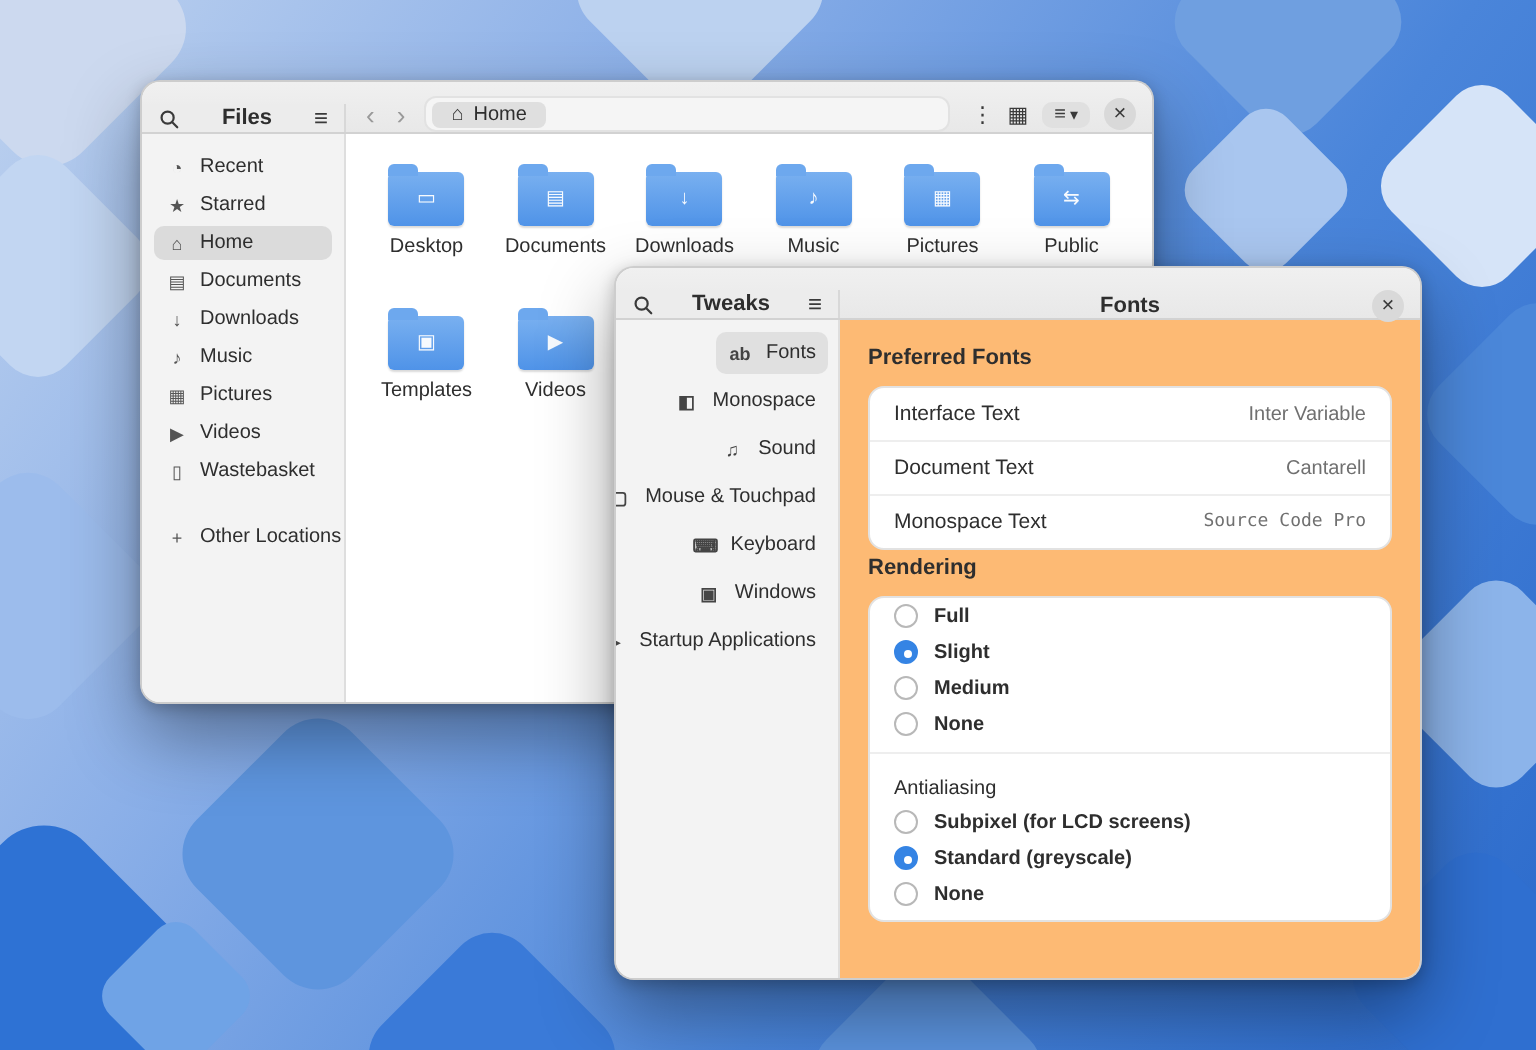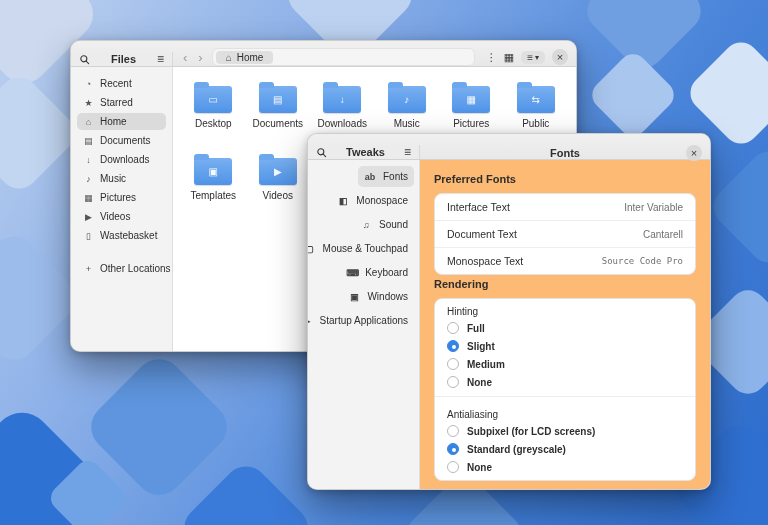--- a/index.html
+++ b/index.html
@@ -298,21 +298,20 @@
           <span class="font-label">Document Text</span>
           <span class="font-value">Cantarell</span>
         </div>
         <div class="font-row">
           <span class="font-label">Monospace Text</span>
           <span class="font-value mono">Source Code Pro</span>
         </div>
       </div>
       <div class="section-heading">Rendering</div>
       <div class="card card-rendering">
-        <div class="group-label">Hinting</div>
         <div class="radio-row">
           <span class="radio"></span>
           <span>Full</span>
         </div>
         <div class="radio-row">
           <span class="radio selected"></span>
           <span>Slight</span>
         </div>
         <div class="radio-row">
           <span class="radio"></span>

